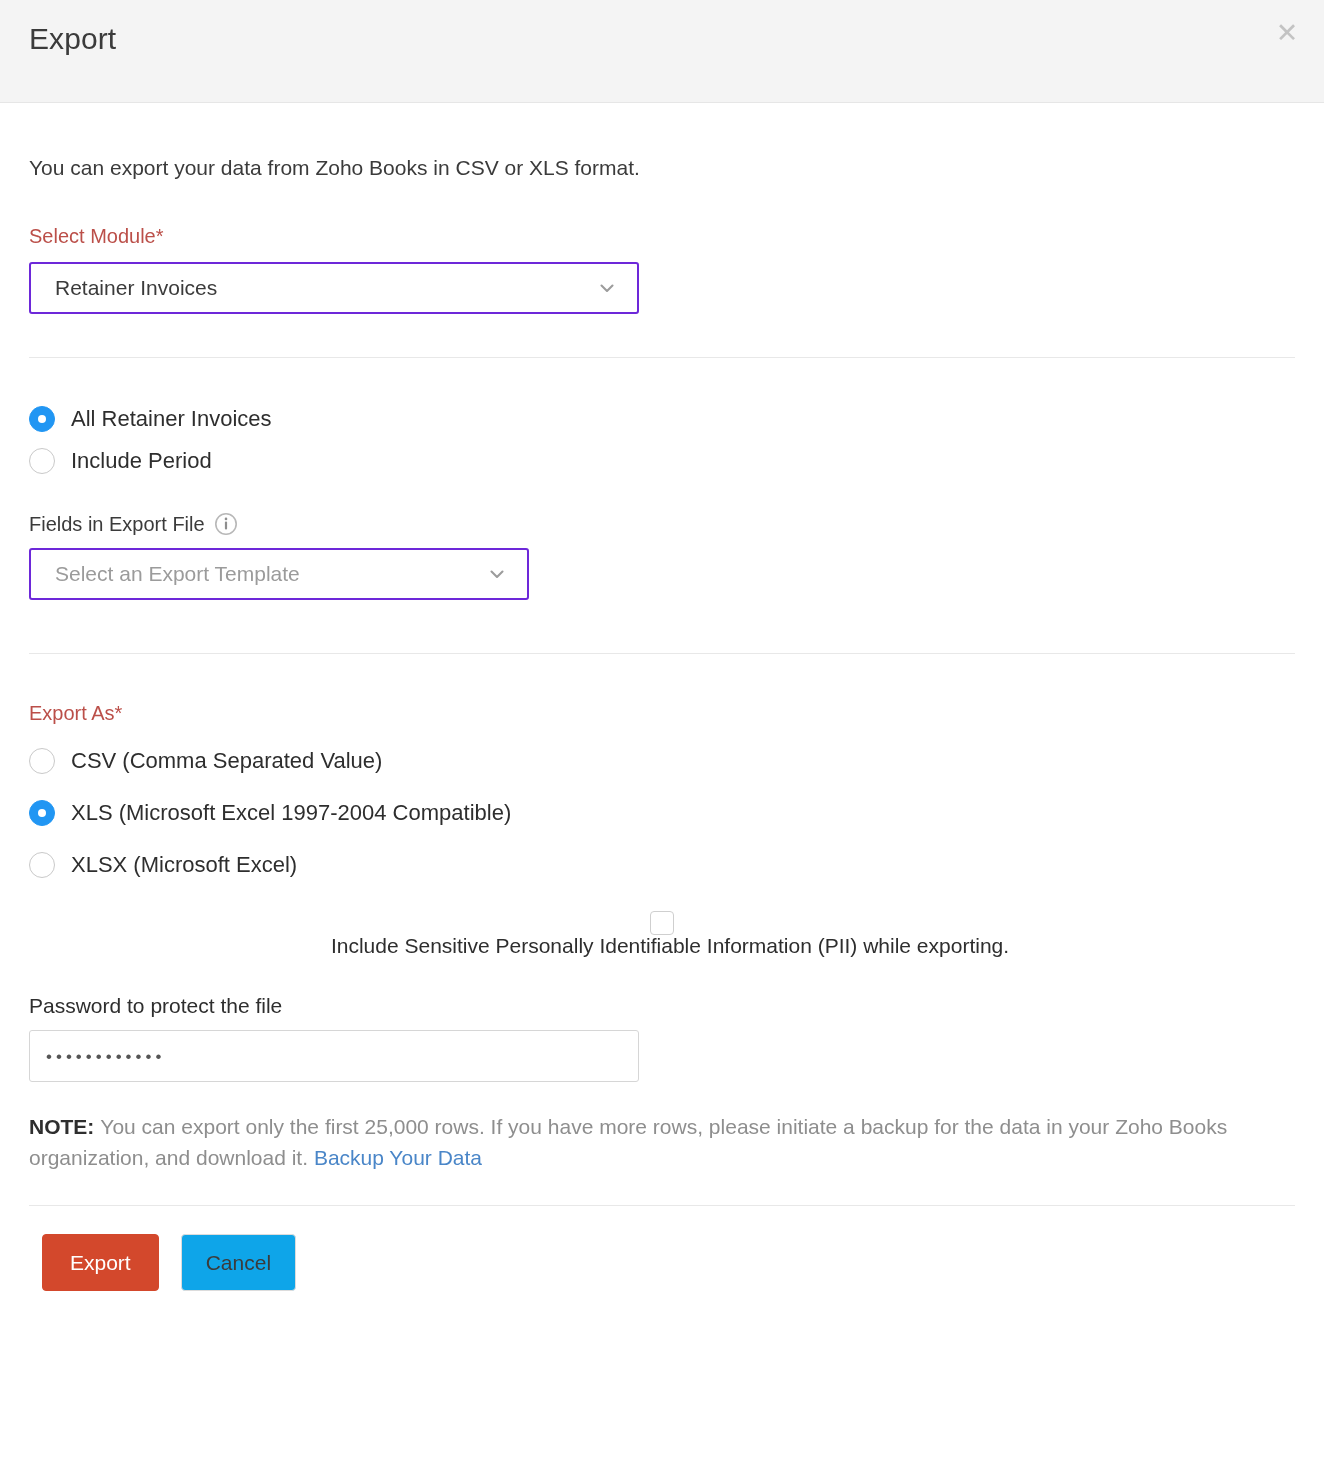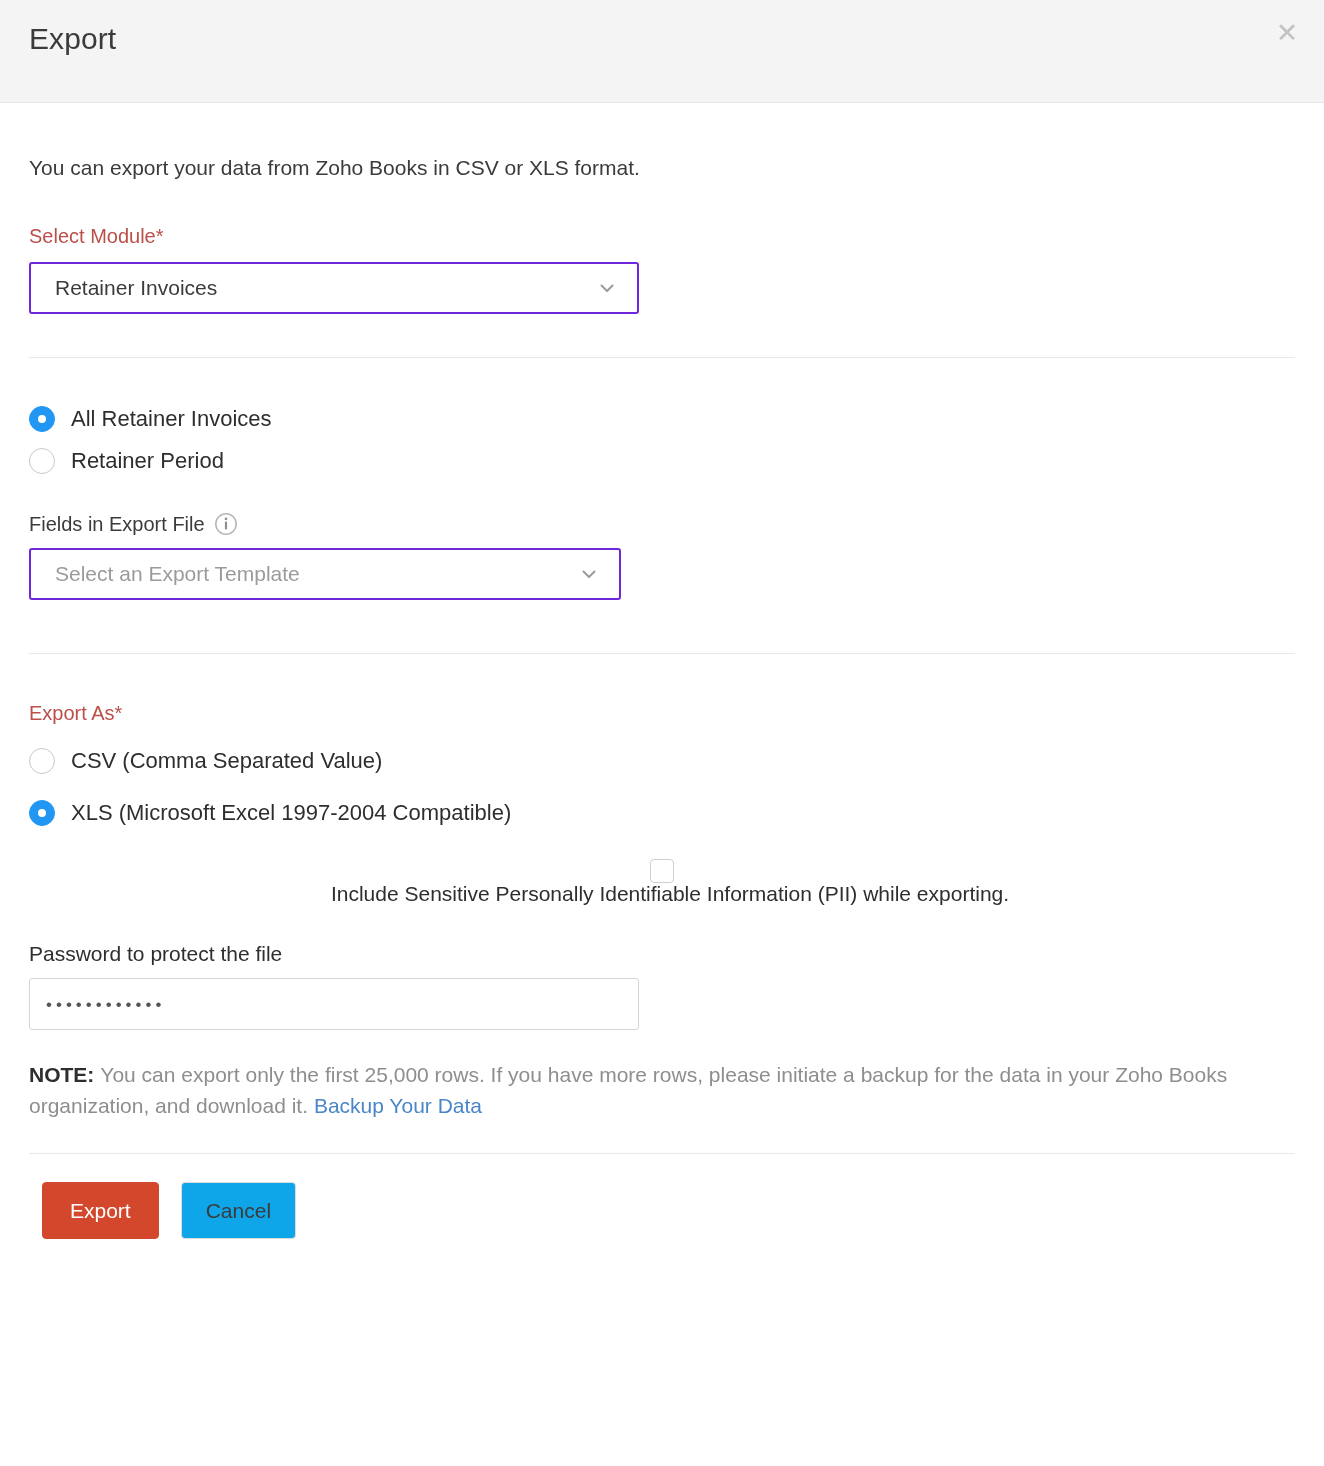--- a/index.html
+++ b/index.html
@@ -82,21 +82,21 @@
     position: relative;
     display: block;
     margin-top: 14px;
     height: 52px;
     border: 2px solid #6d28d9;
     border-radius: 3px;
     background: #fff;
     cursor: pointer;
   }
   .select-wrap.module { width: 610px; }
-  .select-wrap.template { width: 592px; margin-top: 12px; }
+  .select-wrap.template { width: 500px; margin-top: 12px; }
   .select-value {
     position: absolute;
     left: 24px;
     top: 50%;
     transform: translateY(-50%);
     font-size: 21px;
     color: #3b3b3b;
     white-space: nowrap;
   }
   .select-value.placeholder { color: #9b9b9b; }
@@ -300,21 +300,21 @@
 
   <hr class="divider div-1">
 
   <div class="radio-group">
     <div class="radio-row first">
       <span class="radio checked"></span>
       <span class="radio-label">All Retainer Invoices</span>
     </div>
     <div class="radio-row">
       <span class="radio"></span>
-      <span class="radio-label">Retainer Period</span>
+      <span class="radio-label">Include Period</span>
     </div>
   </div>
 
   <div class="section-gap"></div>
 
   <div class="field-label">
     <span>Fields in Export File</span>
     <span class="info-icon">
       <svg width="24" height="24" viewBox="0 0 24 24">
         <circle cx="12" cy="12" r="10.2" fill="none" stroke="#b8b8b8" stroke-width="1.6"></circle>
@@ -337,20 +337,24 @@
   <div class="export-as-label">Export As*</div>
   <div class="radio-group">
     <div class="radio-row ea">
       <span class="radio"></span>
       <span class="radio-label">CSV (Comma Separated Value)</span>
     </div>
     <div class="radio-row ea">
       <span class="radio checked"></span>
       <span class="radio-label">XLS (Microsoft Excel 1997-2004 Compatible)</span>
     </div>
+    <div class="radio-row ea">
+      <span class="radio"></span>
+      <span class="radio-label">XLSX (Microsoft Excel)</span>
+    </div>
   </div>
 
   <div class="check-row">
     <span class="checkbox"></span>
     <span class="check-label">Include Sensitive Personally Identifiable Information (PII) while exporting.</span>
   </div>
 
   <div class="pw-label">Password to protect the file</div>
   <div class="pw-input">
     <span class="pw-dots">••••••••••••</span>

